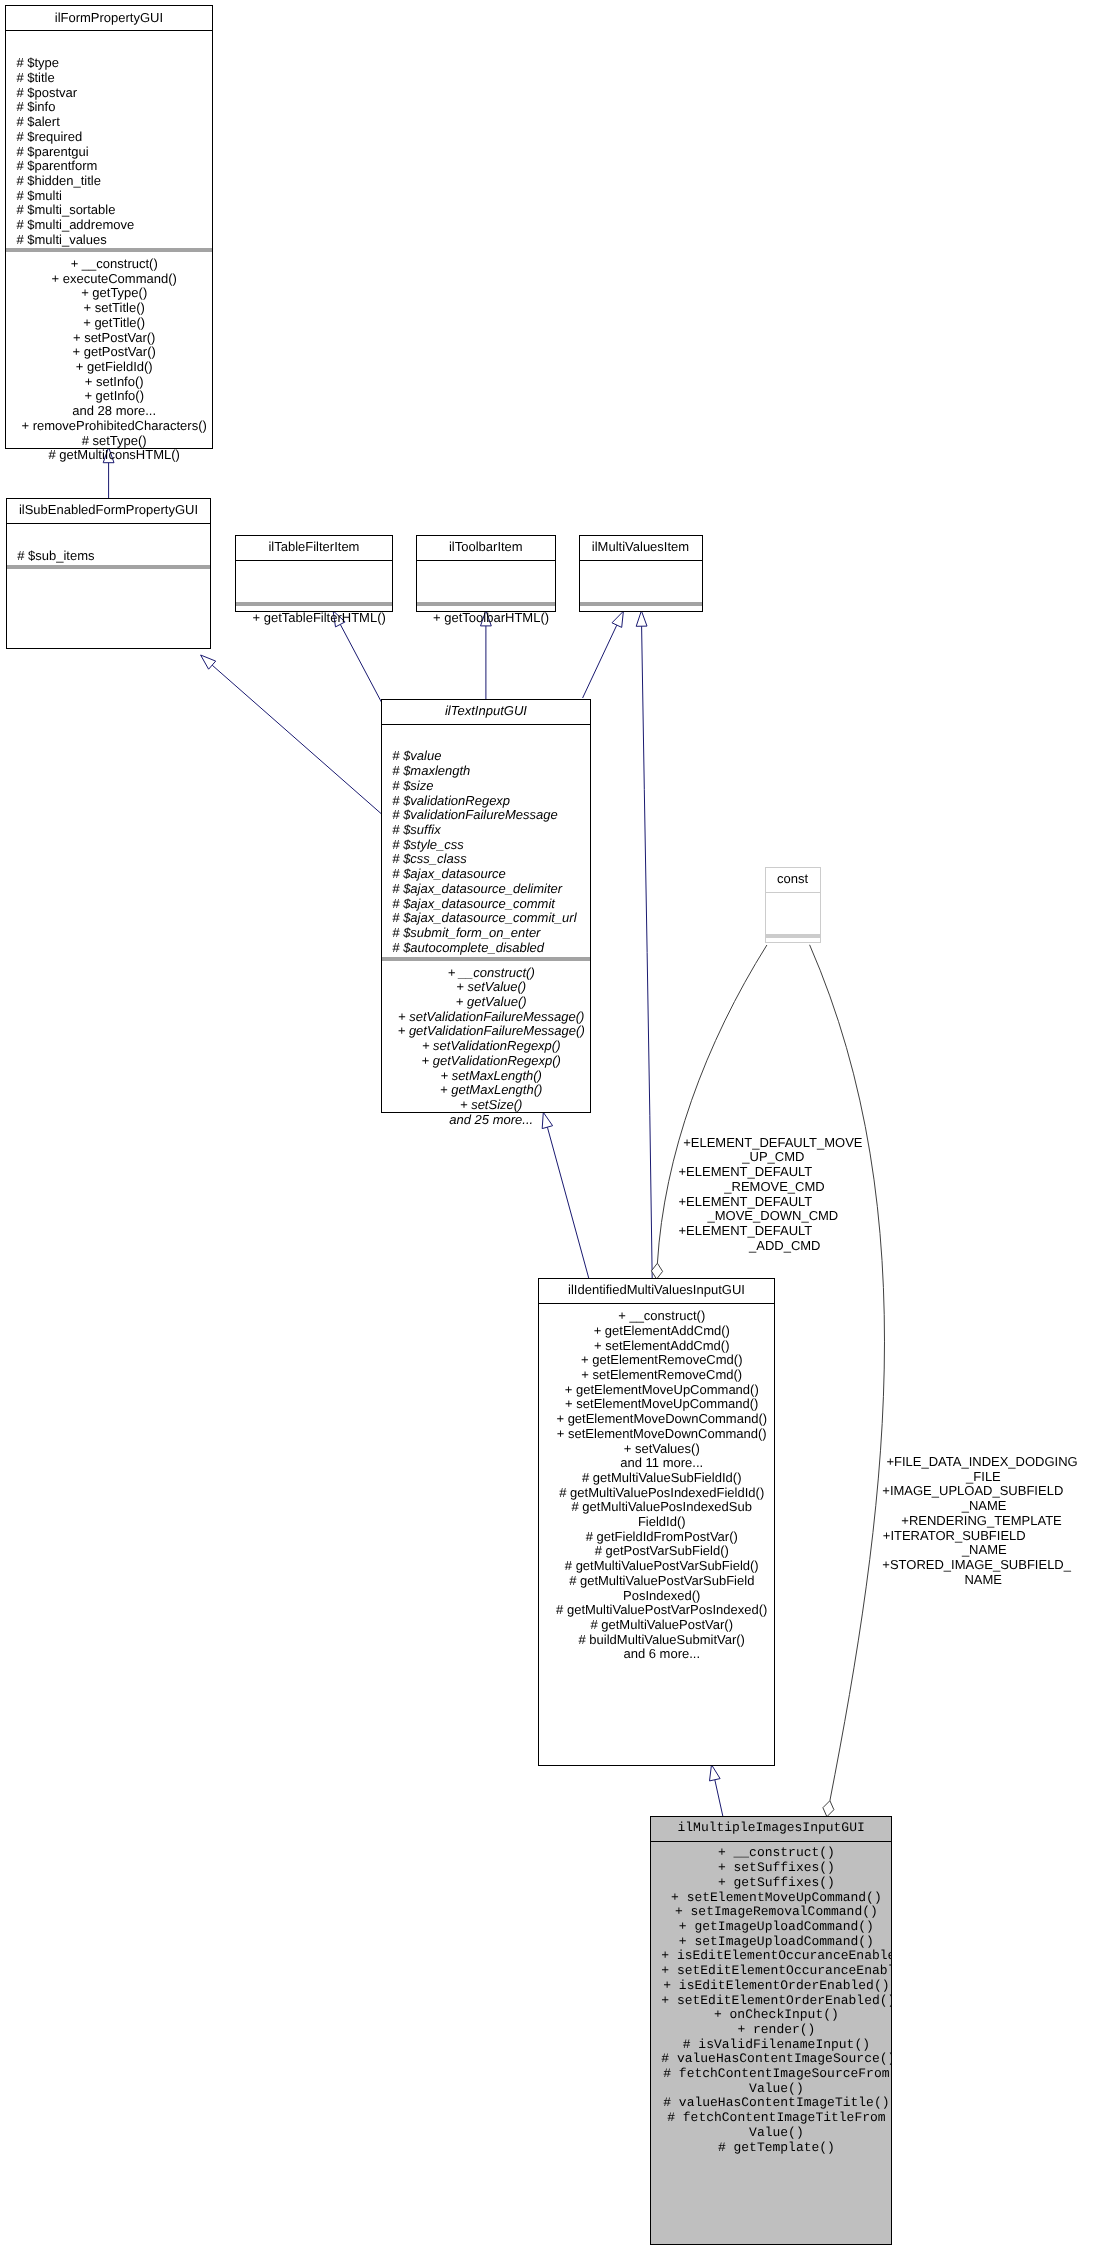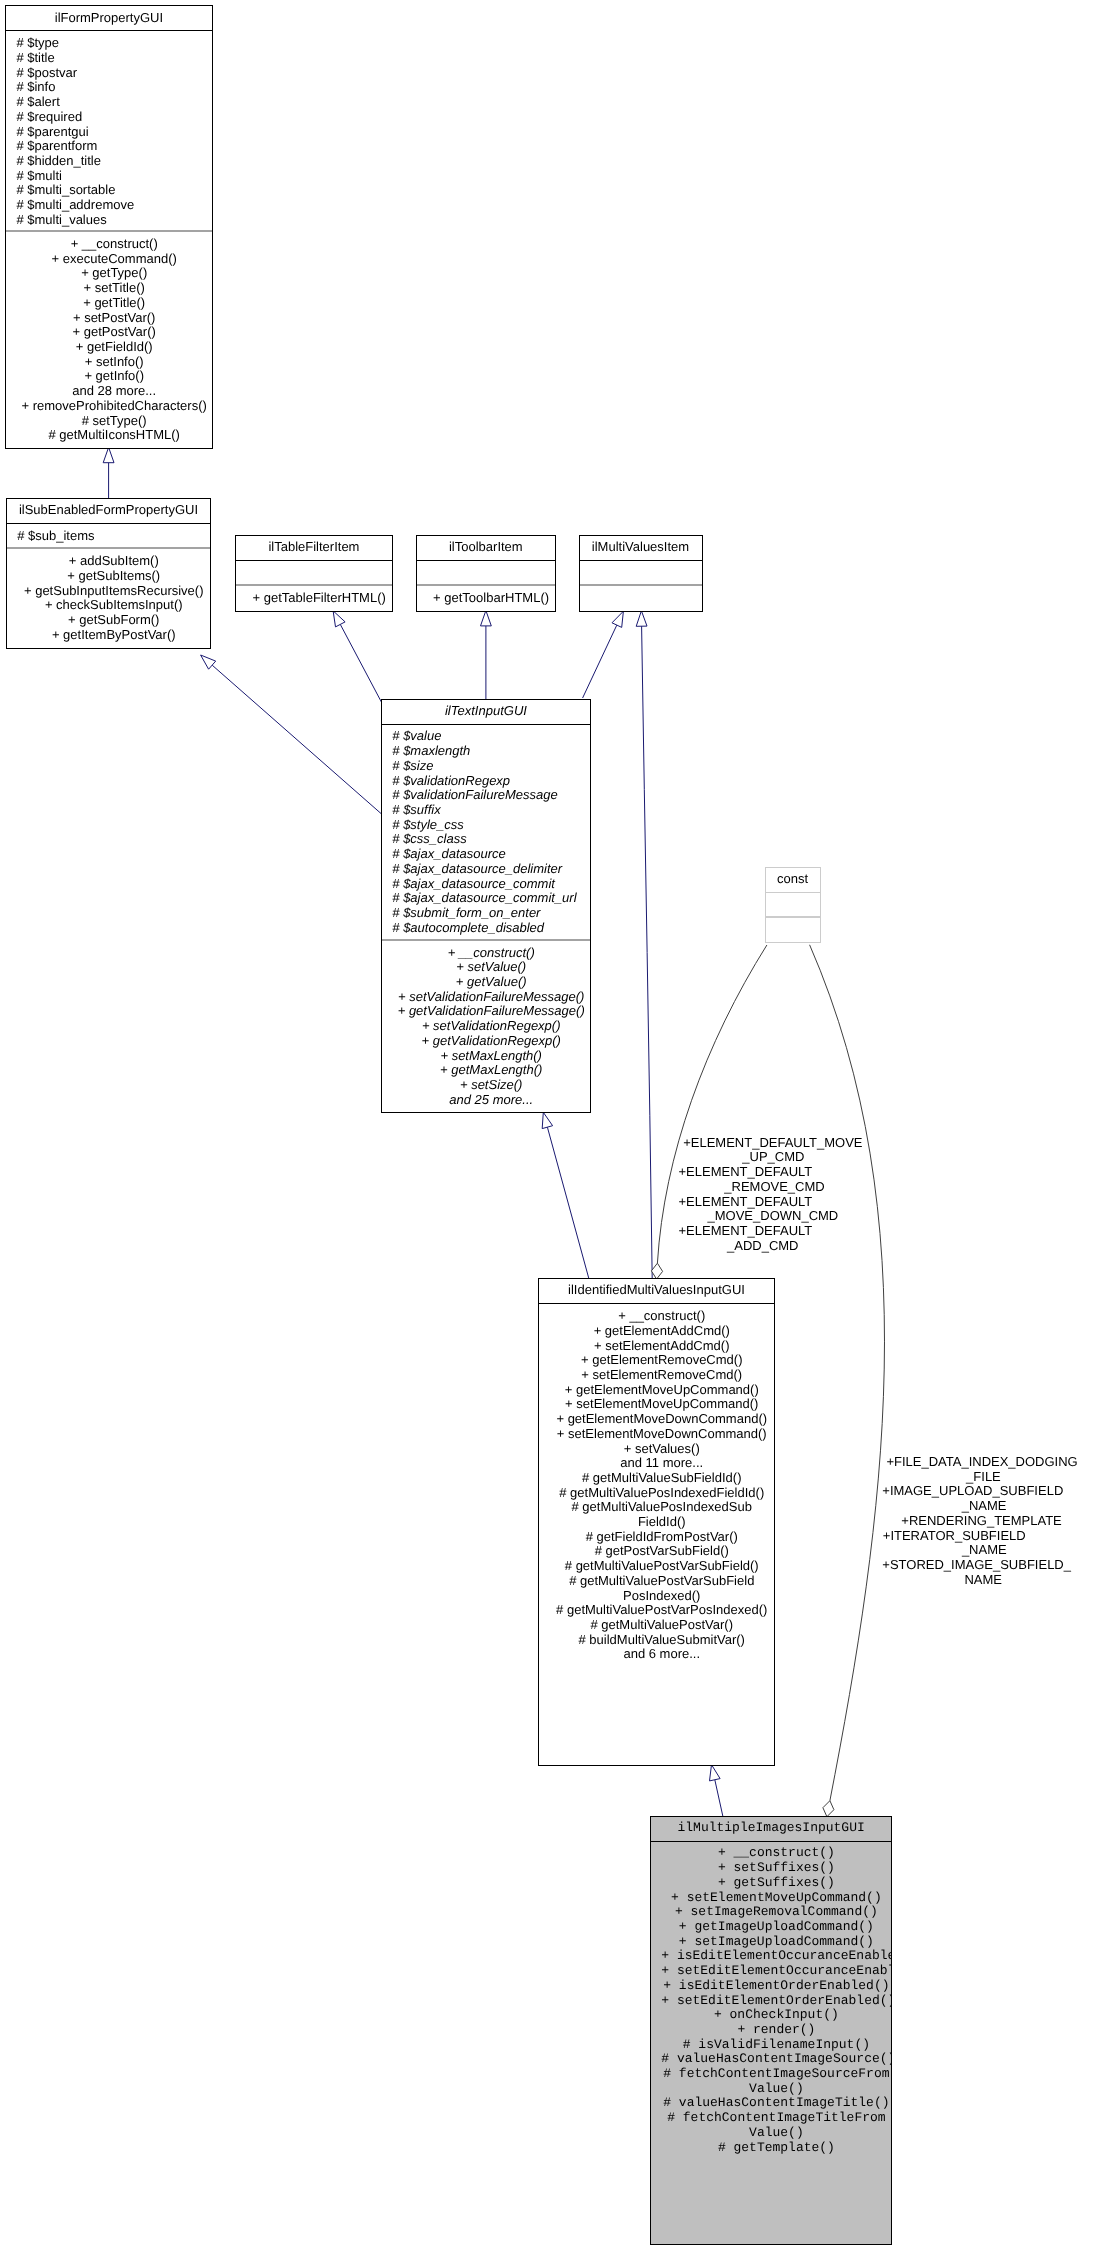--- a/index.html
+++ b/index.html
@@ -10,22 +10,22 @@
   #diagram{position:absolute;left:0;top:0;width:1093px;height:2251px;}
   svg#edges{position:absolute;left:0;top:0;width:1093px;height:2251px;}
   .node{position:absolute;box-sizing:border-box;background:#fff;
         border:1px solid #000;}
   .node.hl{background:#bfbfbf;}
   .node.light{border-color:#cccccc;}
   .node .title{text-align:center;line-height:14.7px;white-space:nowrap;
                border-bottom:1px solid #000;box-sizing:border-box;
                padding:4.2px 0 0 0;}
   .node.light .title{border-bottom-color:#cccccc;}
-  .node .attrs{border-bottom:2px solid #a3a3a3;padding:4.9px 0 0 10.5px;
-               line-height:14.7px;box-sizing:border-box;overflow:hidden;}
+  .node .attrs{border-bottom:4px solid #a3a3a3;padding:4.9px 0 0 10.5px;
+               line-height:14.7px;box-sizing:border-box;overflow:hidden;margin-top:20px;}
   .node.light .attrs{border-bottom-color:#cccccc;}
   .node .meths{padding:4.9px 0 0 10.5px;line-height:14.7px;
                box-sizing:border-box;overflow:hidden;text-align:center;}
   .node .row{white-space:nowrap;}
   .edge-label{position:absolute;white-space:nowrap;}
   .edge-label > div{position:absolute;white-space:pre;line-height:14.75px;height:14.75px;}
 </style>
 </head>
 <body>
 
@@ -86,28 +86,20 @@
         <div class="row">+ removeProhibitedCharacters()</div>
         <div class="row"># setType()</div>
         <div class="row"># getMultiIconsHTML()</div>
       </div>
 </div>
 <div class="node" style="left:5.7px;top:498.2px;width:205.6px;height:150.8px;">
 <div class="title" style="height:25.1px">ilSubEnabledFormPropertyGUI</div>
 <div class="attrs" style="height:25.1px">
         <div class="row"># $sub_items</div>
       </div>
-<div class="meths" style="height:98.6px">
-        <div class="row">+ addSubItem()</div>
-        <div class="row">+ getSubItems()</div>
-        <div class="row">+ getSubInputItemsRecursive()</div>
-        <div class="row">+ checkSubItemsInput()</div>
-        <div class="row">+ getSubForm()</div>
-        <div class="row">+ getItemByPostVar()</div>
-      </div>
 </div>
 <div class="node" style="left:234.7px;top:534.9px;width:158.5px;height:77.6px;">
 <div class="title" style="height:25.1px">ilTableFilterItem</div>
 <div class="attrs" style="height:25.1px"></div>
 <div class="meths" style="height:25.4px">
         <div class="row">+ getTableFilterHTML()</div>
       </div>
 </div>
 <div class="node" style="left:415.9px;top:534.9px;width:139.9px;height:77.6px;">
 <div class="title" style="height:25.1px">ilToolbarItem</div>
@@ -214,21 +206,21 @@
       </div>
 </div>
 <div class="edge-label" style="left:0;top:0;width:1093px;height:1px">
       <div style="left:683.2px;top:1135.72px">+ELEMENT_DEFAULT_MOVE</div>
       <div style="left:742.3px;top:1150.47px">_UP_CMD</div>
       <div style="left:678.5px;top:1165.22px">+ELEMENT_DEFAULT</div>
       <div style="left:724.3px;top:1179.97px">_REMOVE_CMD</div>
       <div style="left:678.5px;top:1194.72px">+ELEMENT_DEFAULT</div>
       <div style="left:707.5px;top:1209.47px">_MOVE_DOWN_CMD</div>
       <div style="left:678.5px;top:1224.22px">+ELEMENT_DEFAULT</div>
-      <div style="left:727px;top:1238.97px">_ADD_CMD</div>
+      <div style="left:749px;top:1238.97px">_ADD_CMD</div>
     </div>
 <div class="edge-label" style="left:0;top:0;width:1093px;height:1px">
       <div style="left:886.4px;top:1454.92px">+FILE_DATA_INDEX_DODGING</div>
       <div style="left:966.1px;top:1469.67px">_FILE</div>
       <div style="left:882.3px;top:1484.42px">+IMAGE_UPLOAD_SUBFIELD</div>
       <div style="left:961.7px;top:1499.17px">_NAME</div>
       <div style="left:901.3px;top:1513.92px">+RENDERING_TEMPLATE</div>
       <div style="left:882.8px;top:1528.67px">+ITERATOR_SUBFIELD</div>
       <div style="left:961.9px;top:1543.42px">_NAME</div>
       <div style="left:882.3px;top:1558.17px">+STORED_IMAGE_SUBFIELD_</div>

